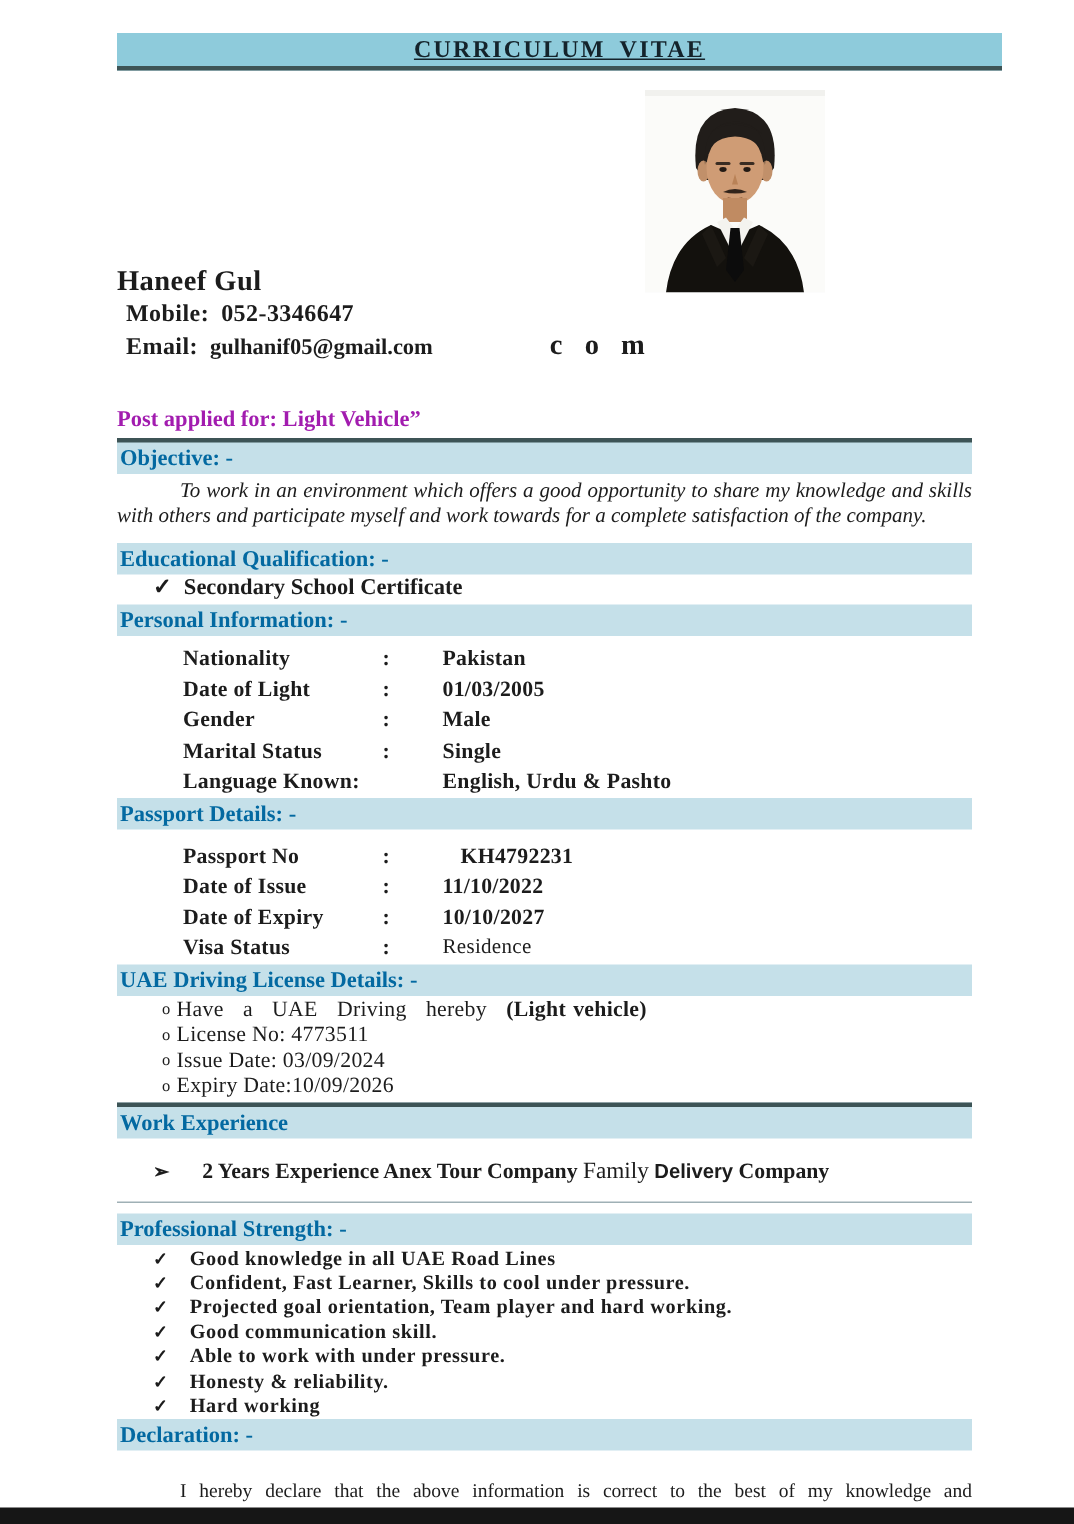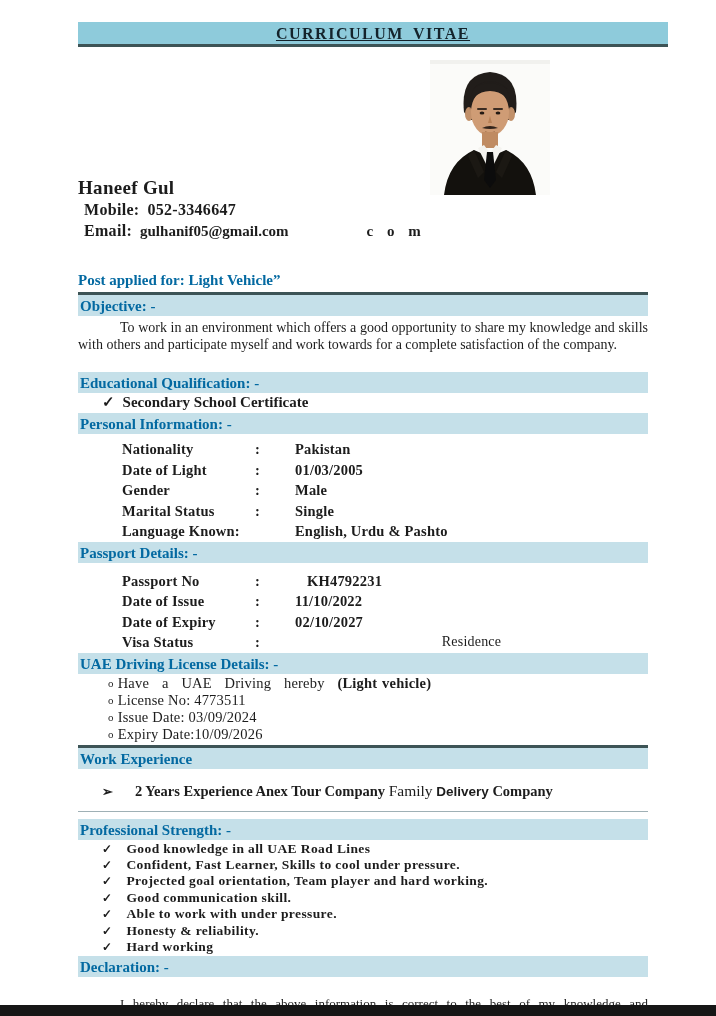--- a/index.html
+++ b/index.html
@@ -40,56 +40,57 @@
     width: 120px; height: 135px;
     background: #fbfbf9;
   }
   .photo svg { display: block; width: 100%; height: 100%; }
   
   .contact { position: absolute; left: 78px; top: 176px; }
   .name { font-size: 19px; font-weight: bold; line-height: 23px; letter-spacing: .3px; }
   .contact-line { font-size: 16px; font-weight: bold; line-height: 21px; padding-left: 6px; letter-spacing: .3px; }
   .contact-line .cval { margin-left: 8px; }
   .contact-line .email-val { font-size: 15px; letter-spacing: 0; }
-  .com-suffix { margin-left: 78px; font-size: 15px; letter-spacing: 5px; }
+  .com-suffix { margin-left: 78px; font-size: 19px; letter-spacing: 5px; }
   
   .post-applied {
     position: absolute;
     left: 78px; top: 272px;
     width: 570px;
-    color: #0369a1;
+    color: #a21caf;
     font-weight: bold;
     font-size: 15px;
   }
   
   .doc { position: absolute; left: 78px; top: 292px; width: 570px; }
   .sec-bar {
     background: #C5E0E9;
     font-weight: bold;
     font-size: 15px;
     line-height: 20px;
     padding: 1px 4px 0 2px;
     color: #0369a1;
   }
   .sec-bar.dark-top { border-top: 3px solid #3d5456; }
   .para {
     font-size: 14px;
     line-height: 17px;
     text-align: justify;
-    margin: 3px 0 19px 0;
+    margin: 3px 0 9px 0;
+    font-style: italic;
   }
   .para.first-indent { text-indent: 42px; }
   
   .edu-item { font-size: 15px; font-weight: bold; line-height: 19px; padding-left: 24px; margin-bottom: 1px; }
   .edu-item .check { margin-right: 8px; }
   
   .info-rows { padding-left: 44px; }
   .info-row { display: grid; grid-template-columns: 133px 40px 1fr; font-size: 14.5px; font-weight: bold; line-height: 20.5px; letter-spacing: .2px; }
   .info-row .sep { text-align: left; }
-  .info-row .val.normal { font-weight: normal; font-size: 14px; text-align: center; }
+  .info-row .val.normal { font-weight: normal; font-size: 14px; }
   .pad-top { padding-top: 5px; }
   
   .lic-list { padding-left: 30px; margin: 1px 0 2px 0; }
   .lic-item { font-size: 14.5px; line-height: 17px; letter-spacing: .2px; }
   .lic-item .circle { font-size: 11px; margin-right: 4px; vertical-align: 1px; }
   .lic-item.spread { word-spacing: 9px; }
   .lic-item .bold-part { font-weight: bold; word-spacing: 1px; text-align: right; }
   
   .work-line { padding-left: 24px; margin: 12px 0 10px 0; font-size: 14.5px; font-weight: bold; line-height: 19px; }
   .work-line .arrow { margin-right: 22px; font-size: 13px; }
@@ -215,21 +216,21 @@
           <span class="val" style="padding-left:12px;">KH4792231</span>
       </div>
       <div class="info-row">
         <span class="lbl">Date of Issue</span>
           <span class="sep">:</span>
           <span class="val">11/10/2022</span>
       </div>
       <div class="info-row">
         <span class="lbl">Date of Expiry</span>
           <span class="sep">:</span>
-          <span class="val">02/10/2027</span>
+          <span class="val">10/10/2027</span>
       </div>
       <div class="info-row">
         <span class="lbl">Visa Status</span>
           <span class="sep">:</span>
           <span class="val normal">Residence</span>
       </div>
     </div>
 
     <div class="sec-bar">UAE Driving License Details: -</div>
     <div class="lic-list">

